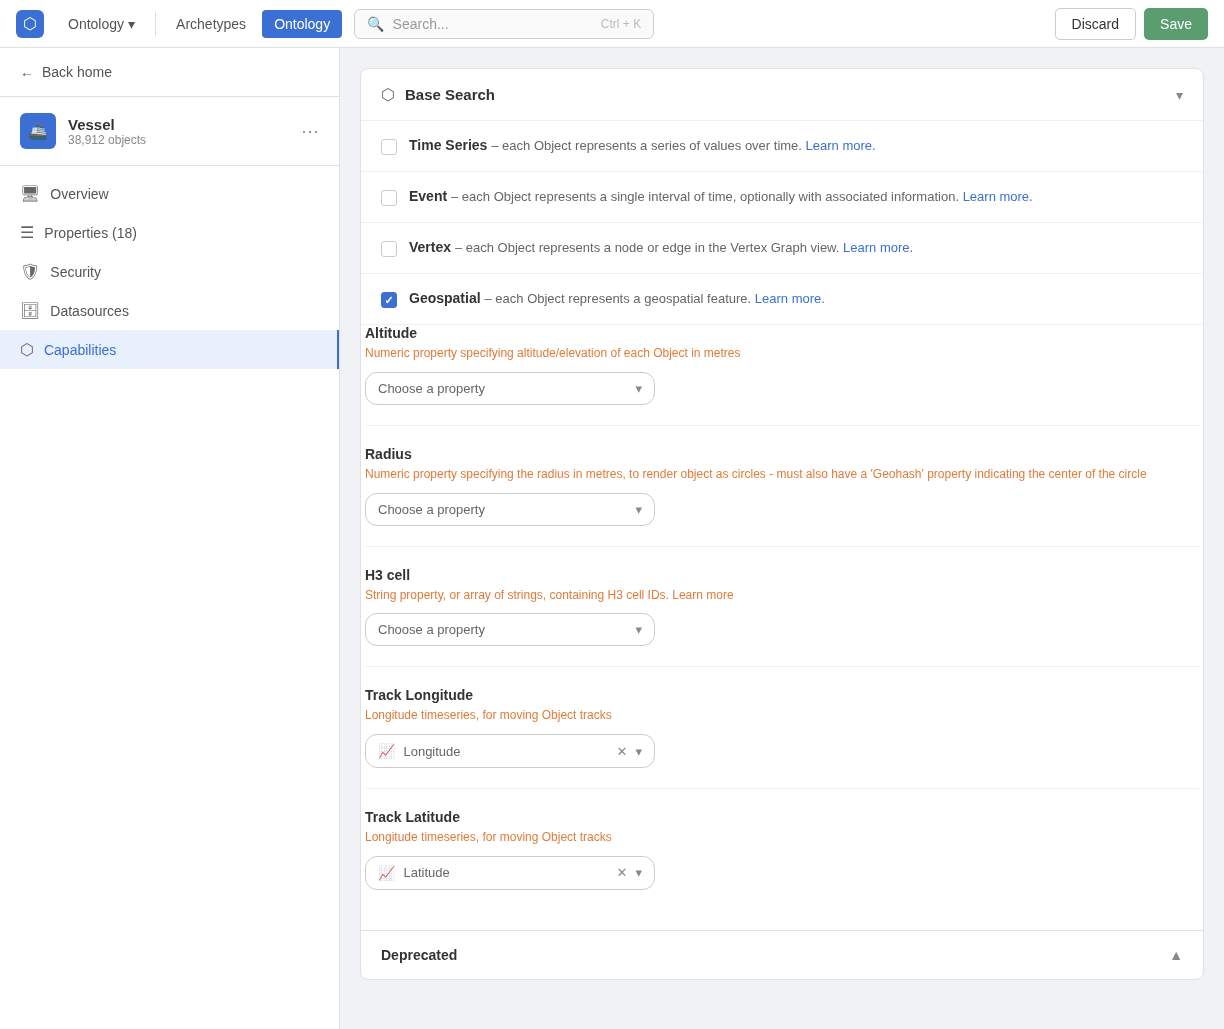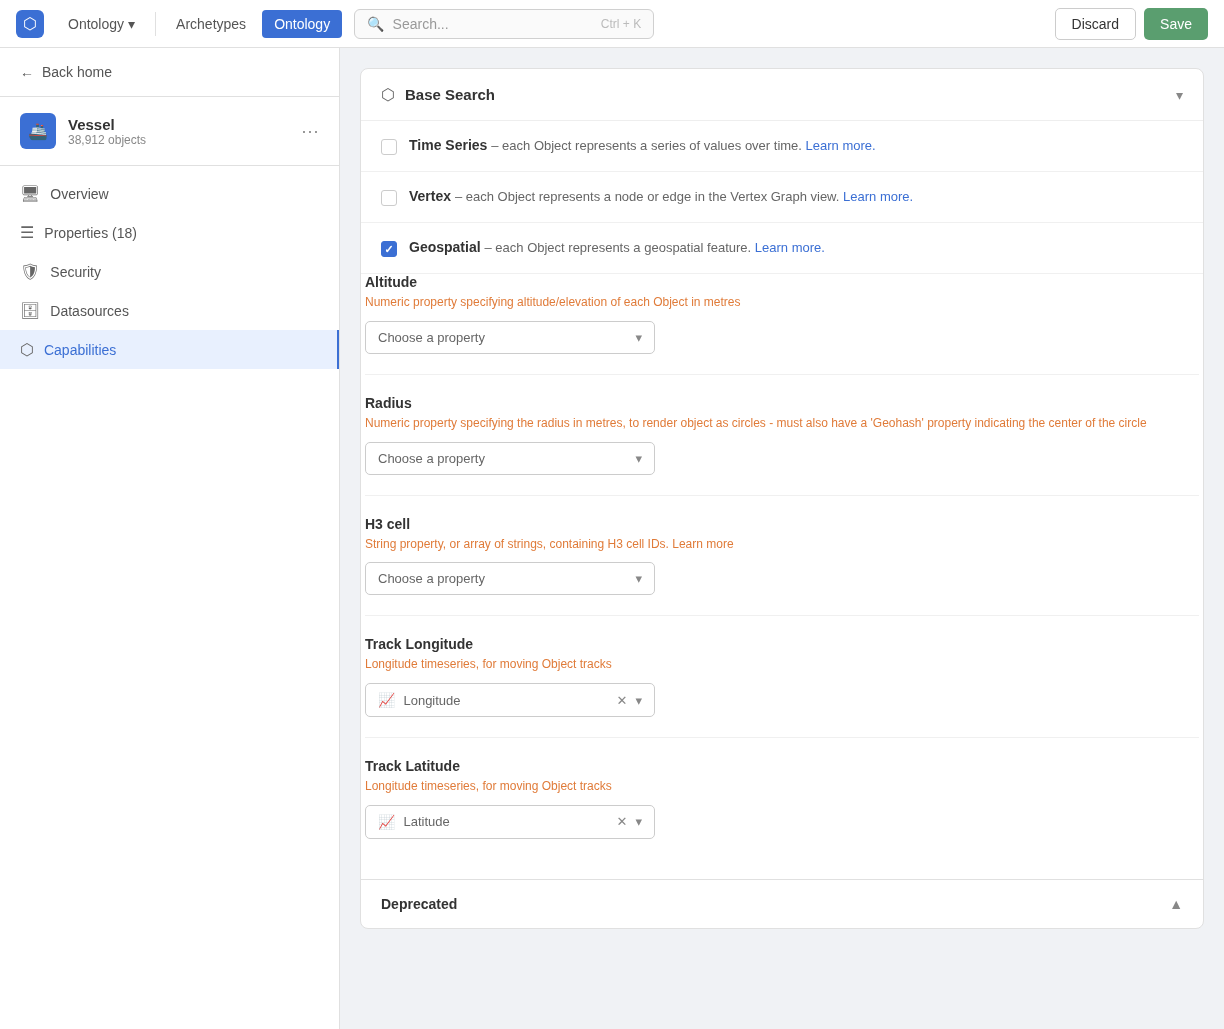--- a/index.html
+++ b/index.html
@@ -55,21 +55,21 @@
     .type-desc { color: #666; font-size: 13px; }
     .type-desc a { color: #3b6fd4; text-decoration: none; }
     .type-content { flex: 1; }
 
     
     .geo-section { padding: 0 4px 20px; }
     .geo-field { margin-bottom: 20px; padding-bottom: 20px; border-bottom: 1px solid #f0f0f0; }
     .geo-field:last-child { border-bottom: none; margin-bottom: 0; }
     .field-label { font-weight: 600; font-size: 14px; margin-bottom: 4px; }
     .field-desc { font-size: 12px; color: #e07b39; margin-bottom: 10px; line-height: 1.4; }
-    .field-select { display: flex; align-items: center; border: 1px solid #ccc; border-radius: 5px; padding: 8px 12px; cursor: pointer; background: white; color: #666; font-size: 13px; gap: 8px; }
+    .field-select { display: flex; align-items: center; border: 1px solid #ccc; border-radius: 12px; padding: 8px 12px; cursor: pointer; background: white; color: #666; font-size: 13px; gap: 8px; }
     .field-select .select-text { flex: 1; }
     .field-select .chevron { color: #888; }
     .field-select .clear-icon { color: #888; cursor: pointer; }
     .field-select .select-icon { color: #666; font-size: 14px; }
     .select-width { width: 290px; }
 
     
     .deprecated-section { padding: 16px 20px; border-top: 1px solid #e0e0e0; display: flex; align-items: center; cursor: pointer; }
     .deprecated-label { flex: 1; font-weight: 600; font-size: 14px; }
     .deprecated-chevron { color: #888; }
@@ -156,20 +156,30 @@
         <div class="type-checkbox"></div>
         <div class="type-content">
           <span class="type-label">Time Series</span>
           <span class="type-desc">
             <span>– each Object represents a series of values over time.</span>
             <a>Learn more.</a>
           </span>
         </div>
       </div>
 
+      <div class="type-item">
+        <div class="type-checkbox"></div>
+        <div class="type-content">
+          <span class="type-label">Event</span>
+          <span class="type-desc">
+            <span>– each Object represents a single interval of time, optionally with associated information.</span>
+            <a>Learn more.</a>
+          </span>
+        </div>
+      </div>
 
       <div class="type-item">
         <div class="type-checkbox"></div>
         <div class="type-content">
           <span class="type-label">Vertex</span>
           <span class="type-desc">
             <span>– each Object represents a node or edge in the Vertex Graph view.</span>
             <a>Learn more.</a>
           </span>
         </div>

